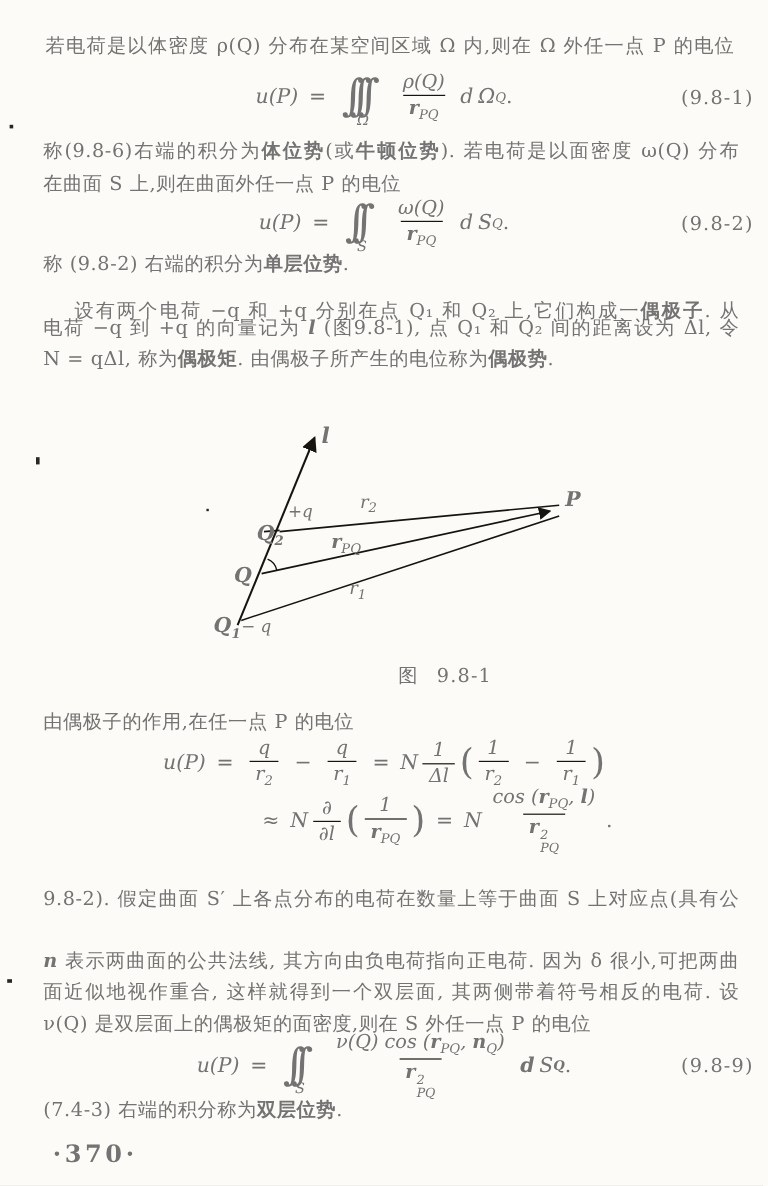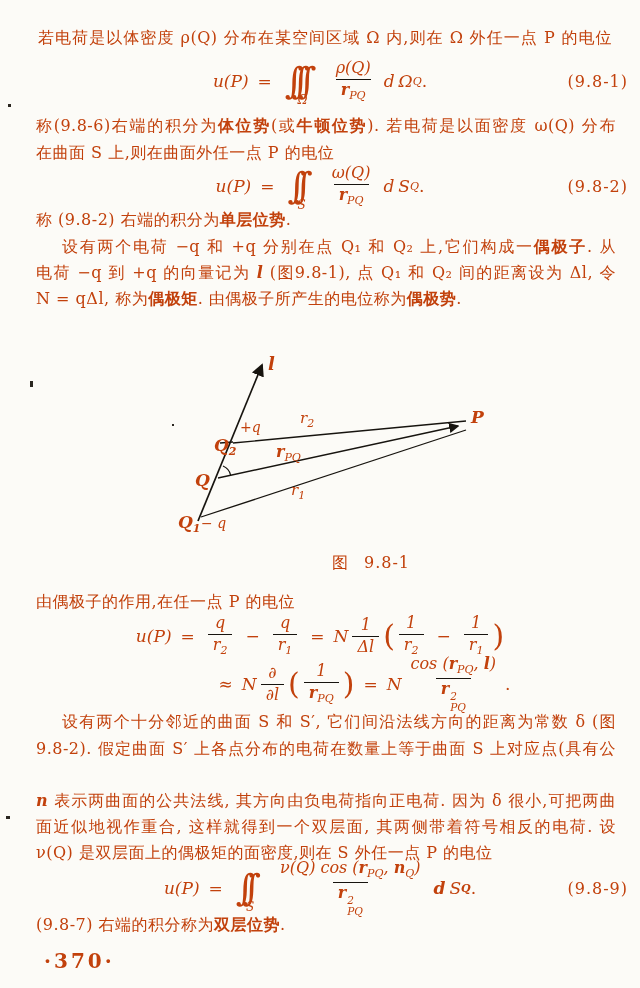--- a/index.html
+++ b/index.html
@@ -1,27 +1,27 @@
 <!DOCTYPE html>
 <html><head>
 <meta charset="utf-8">
 <style>
   html,body { margin:0; padding:0; background:#e8e6e1; }
   .page {
     position:relative; width:640px; height:988px; margin:0 auto;
-    background:#fcfbf7; color:#c2410c; overflow:hidden;
+    background:#fcfbf7; color:#737373; overflow:hidden;
     font-family:"DejaVu Serif","Liberation Serif",serif;
   }
   .line {
     position:absolute; left:36px; width:580px;
     font-size:16px; line-height:1.25; letter-spacing:0.5px;
     text-align:justify; white-space:nowrap;
   }
   .fill { text-align-last:justify; white-space:normal; }
-  .indent { text-indent:26px; }
+  .indent { text-indent:26px;margin-top:12px; }
   .b  { font-weight:700; }
   .it { }
   .bi { font-weight:700; font-style:italic; }
 
   
   .eq {
     position:absolute; left:0; width:640px;
     display:flex; justify-content:center; align-items:center;
     font-size:17px; font-style:italic;
   }
@@ -176,21 +176,20 @@
       <span class="frac">
         <span class="num"><span>cos (</span><span class="bi">r</span><sub>PQ</sub><span>, </span><span class="bi">l</span><span>)</span></span>
         <span class="den"><span class="bi">r</span><span class="stack">
             <span>2</span>
             <span>PQ</span>
           </span></span>
       </span>
       <span class="rel" style="margin:0">.</span>
   </div>
 
-  <div class="line fill indent" style="top:712px"><span>设有两个十分邻近的曲面 S 和 S′, 它们间沿法线方向的距离为常数 δ (图</span></div>
   <div class="line fill" style="top:739px"><span>9.8-2). 假定曲面 S′ 上各点分布的电荷在数量上等于曲面 S 上对应点(具有公</span></div>
   <div class="line fill" style="top:817px"><span>面近似地视作重合, 这样就得到一个双层面, 其两侧带着符号相反的电荷. 设</span></div>
   <div class="line fill" style="top:791px"><span class="bi">n</span><span> 表示两曲面的公共法线, 其方向由负电荷指向正电荷. 因为 δ 很小,可把两曲</span></div>
   <div class="line" style="top:843px"><span>ν(Q) 是双层面上的偶极矩的面密度,则在 S 外任一点 P 的电位</span></div>
 
   <div class="eq" style="top:860px;height:56px">
     <span>u(P)</span>
       <span class="rel">=</span>
       <span class="intwrap"><span class="int">∫∫</span><span class="int-sub">S</span></span>
       <span class="frac">
@@ -200,21 +199,21 @@
             <span>PQ</span>
           </span></span>
       </span>
       <span class="dspace b">d</span>
       <span class="dspace">S</span>
       <sub class="b">Q</sub>
       <span class="rel" style="margin:0">.</span>
     <span class="eqnum">(9.8-9)</span>
   </div>
 
-  <div class="line" style="top:915px"><span>(9.8-7) 右端的积分称为</span><span class="b">双层位势</span><span>.</span></div>
+  <div class="line" style="top:915px"><span>(7.4-3) 右端的积分称为</span><span class="b">双层位势</span><span>.</span></div>
 
   <div class="pagenum">·370·</div>
 
   <span class="speck" style="left:8px;top:104px;width:3px;height:3px"></span>
   <span class="speck" style="left:30px;top:381px;width:3px;height:6px"></span>
   <span class="speck" style="left:6px;top:816px;width:4px;height:3px"></span>
   <span class="speck" style="left:172px;top:424px;width:2px;height:2px"></span>
 </div>
 
 </body></html>

